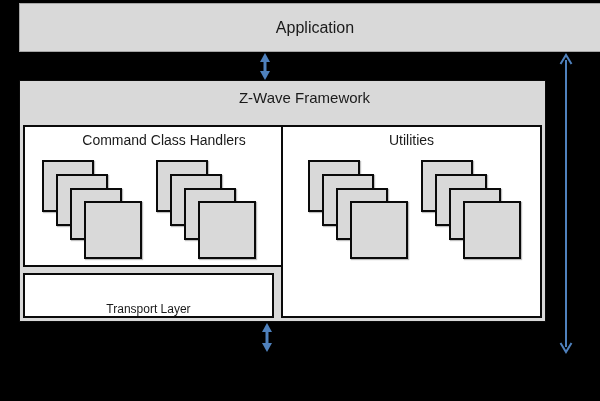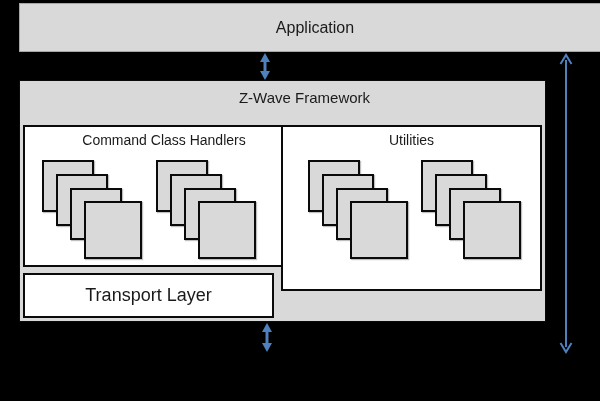--- a/index.html
+++ b/index.html
@@ -43,25 +43,25 @@
     padding-left: 44px;
   }
   
   .inner-box {
     position: absolute;
     box-sizing: border-box;
     background: #ffffff;
     border: 2px solid #0a0a0a;
   }
   #cch-box   { left: 3px;  top: 44px;  width: 282px; height: 142px; }
-  #util-box  { left: 261px; top: 44px; width: 261px; height: 166px; }
+  #util-box  { left: 261px; top: 44px; width: 261px; height: 193px; }
   #transport-box {
     left: 3px; top: 192px; width: 251px; height: 45px;
-    display: flex; align-items: center; justify-content: center;
-    font-size: 18px;
+    display: flex; align-items: flex-end; justify-content: center;
+    font-size: 12px;
   }
   .inner-title {
     position: absolute;
     left: 0; right: 0; top: 5px;
     text-align: center;
     font-size: 14px;
   }
   
   .stack {
     position: absolute;

